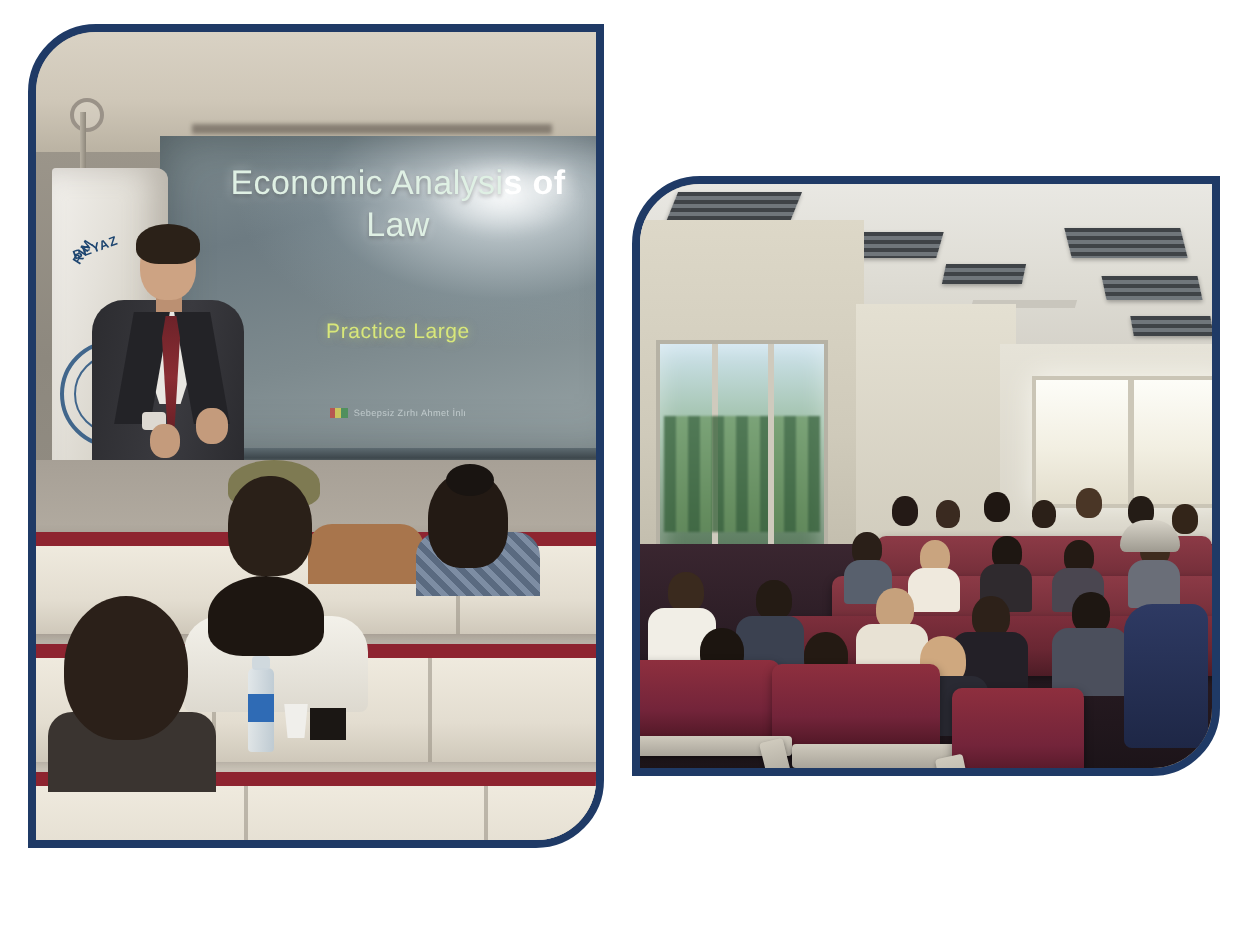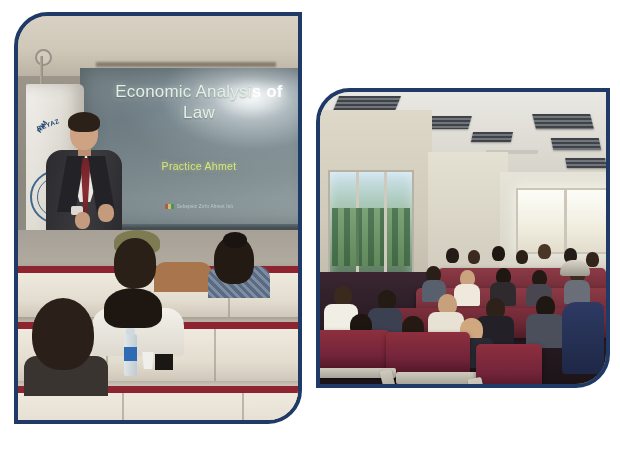--- a/index.html
+++ b/index.html
@@ -485,21 +485,21 @@
       <div class="lp-wall-lower"></div>
 
       <div class="lp-screen">
         <div class="lp-screen-glow"></div>
 
         <div class="slide-title">
           <span>Economic Analysi</span><span class="hi">s of</span><br>
           <span>Law</span>
         </div>
 
-        <div class="slide-subtitle">Practice Ahmet</div>
+        <div class="slide-subtitle">Practice Large</div>
 
         <div class="slide-footer">
           <span class="slide-footer-mark"></span><span>Sebepsiz Zırhı Ahmet İnlı</span>
         </div>
       </div>
       <div class="lp-screen-bottom-bar"></div>
 
       <div class="lp-flag-finial"></div>
       <div class="lp-flag-pole"></div>
       <div class="lp-flag">

